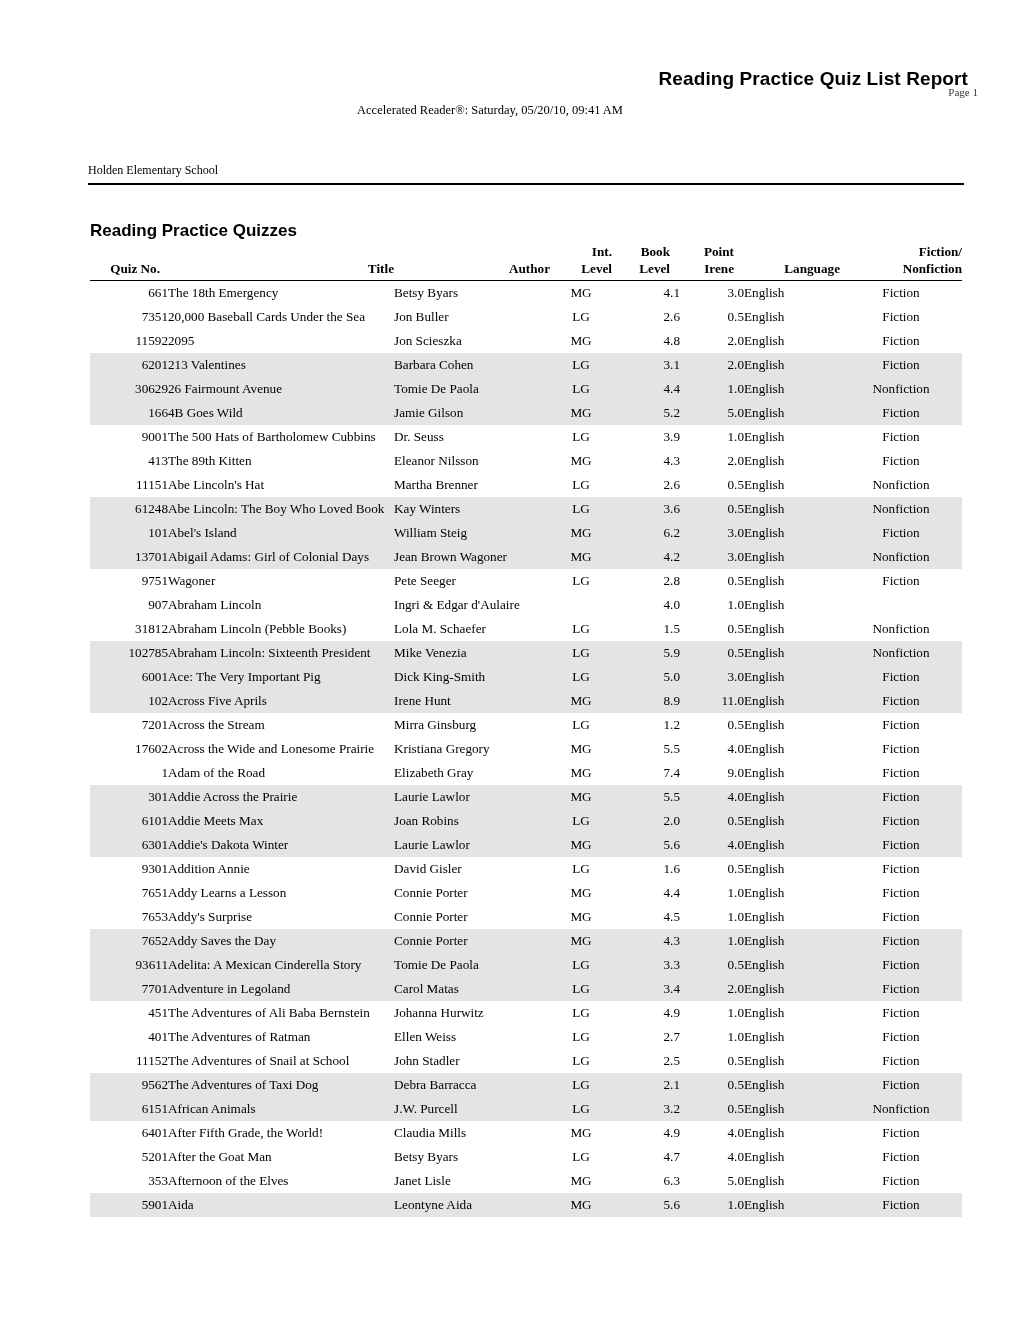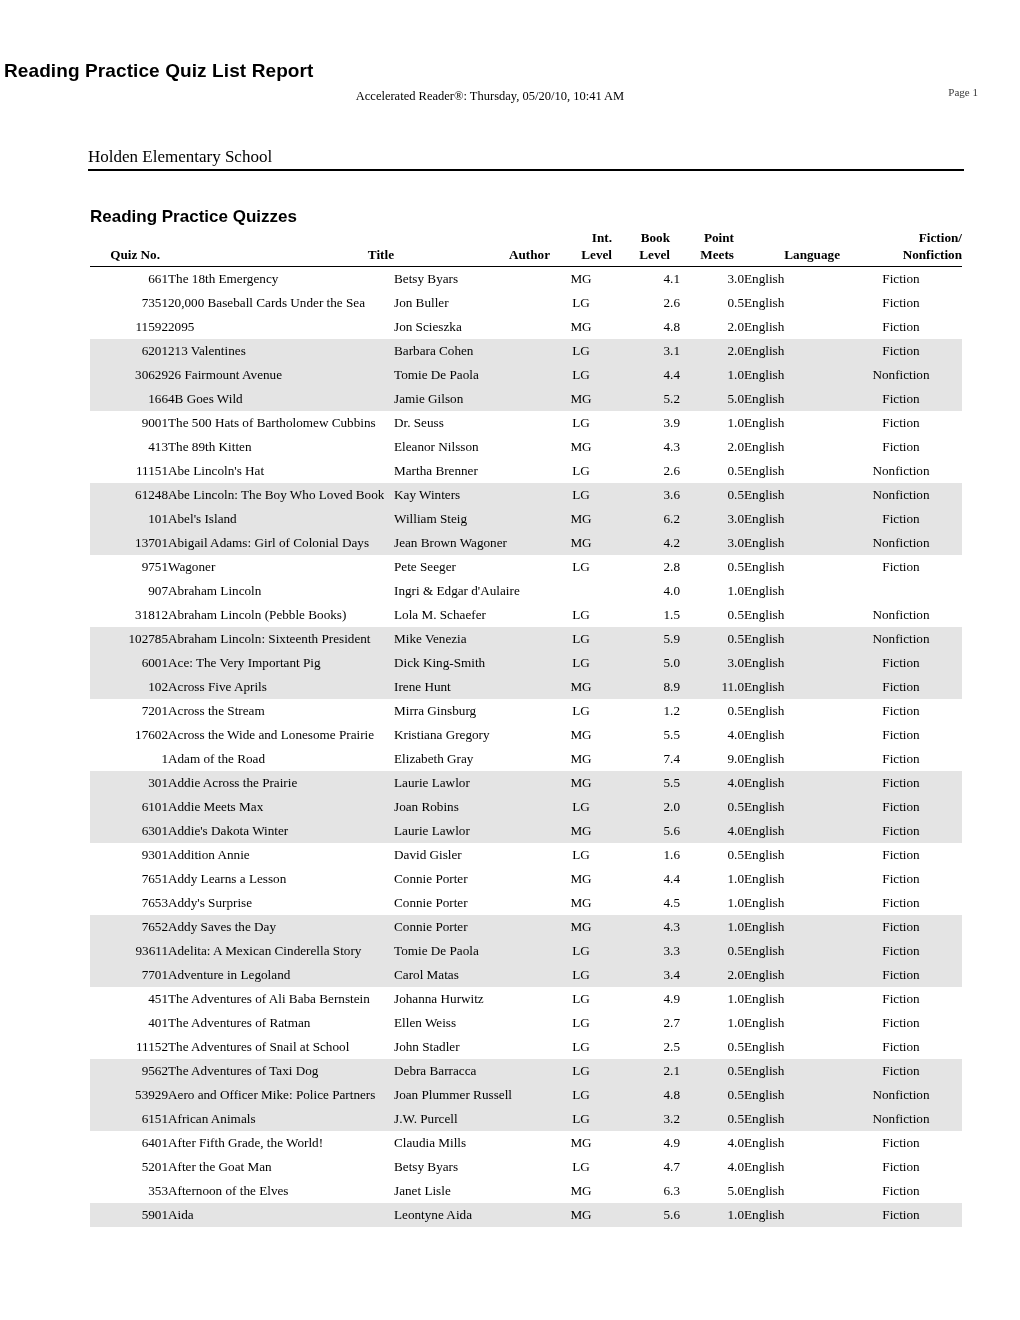--- a/index.html
+++ b/index.html
@@ -15,27 +15,27 @@
     position: relative;
     overflow: hidden;
   }
 
   
   .report-header {
     position: relative;
     padding-top: 56px;
   }
   .report-title {
-    text-align: left;
+    text-align: right;
     font-family: "Liberation Sans", "DejaVu Sans", sans-serif;
     font-weight: bold;
     font-size: 19px;
     letter-spacing: 0.1px;
     line-height: 22px;
-    margin: 4px;
+    margin: 12px;
     padding-right: 40px;
   }
   .report-subtitle {
     text-align: center;
     font-size: 12.5px;
     line-height: 16px;
     margin: 6px 0 0 0;
     padding-right: 40px;
   }
   .page-number {
@@ -44,21 +44,21 @@
     top: 86px;
     font-size: 11px;
     color: #3a3a3a;
   }
 
   
   .school-band {
     margin: 44px 42px 0 88px;
   }
   .school-name {
-    font-size: 17px;
+    font-size: 12px;
     line-height: 17px;
     padding-bottom: 4px;
   }
   .rule-thick {
     border-bottom: 2.5px solid #000000;
     margin-right: 14px;
   }
 
   
   .section-title {
@@ -131,21 +131,21 @@
     white-space: nowrap;
   }
   .td-title .clip   { width: 216px; }
   .td-author .clip  { width: 148px; }
 </style>
 </head>
 <body>
 
 <div class="report-header">
   <h1 class="report-title">Reading Practice Quiz List Report</h1>
-  <p class="report-subtitle">Accelerated Reader®:  Thursday, 05/20/10, 10:41 AM</p>
+  <p class="report-subtitle">Accelerated Reader®:  Saturday, 05/20/10, 09:41 AM</p>
   <div class="page-number">Page 1</div>
 </div>
 
 <div class="school-band">
   <div class="school-name">Holden Elementary School</div>
   <div class="rule-thick"></div>
 </div>
 
 <div class="section-title">Reading Practice Quizzes</div>
 
@@ -174,21 +174,21 @@
       <th class="th-intlevel">
         <span class="hdr-line">Int.</span>
         <span class="hdr-line">Level</span>
       </th>
       <th class="th-booklevel">
         <span class="hdr-line">Book</span>
         <span class="hdr-line">Level</span>
       </th>
       <th class="th-pointval">
         <span class="hdr-line">Point</span>
-        <span class="hdr-line">Meets</span>
+        <span class="hdr-line">Irene</span>
       </th>
       <th class="th-language">
         <span class="hdr-line">Language</span>
       </th>
       <th class="th-fiction">
         <span class="hdr-line">Fiction/</span>
         <span class="hdr-line">Nonfiction</span>
       </th>
     </tr>
   </thead>
@@ -663,34 +663,20 @@
         <td class="td-author">
           <span class="clip">Debra Barracca</span>
         </td>
         <td class="td-intlevel">LG</td>
         <td class="td-booklevel">2.1</td>
         <td class="td-pointval">0.5</td>
         <td class="td-language">English</td>
         <td class="td-fiction">Fiction</td>
       </tr>
       <tr class="row-shaded">
-        <td class="td-quizno">53929</td>
-        <td class="td-title">
-          <span class="clip">Aero and Officer Mike: Police Partners</span>
-        </td>
-        <td class="td-author">
-          <span class="clip">Joan Plummer Russell</span>
-        </td>
-        <td class="td-intlevel">LG</td>
-        <td class="td-booklevel">4.8</td>
-        <td class="td-pointval">0.5</td>
-        <td class="td-language">English</td>
-        <td class="td-fiction">Nonfiction</td>
-      </tr>
-      <tr class="row-shaded">
         <td class="td-quizno">6151</td>
         <td class="td-title">
           <span class="clip">African Animals</span>
         </td>
         <td class="td-author">
           <span class="clip">J.W. Purcell</span>
         </td>
         <td class="td-intlevel">LG</td>
         <td class="td-booklevel">3.2</td>
         <td class="td-pointval">0.5</td>

